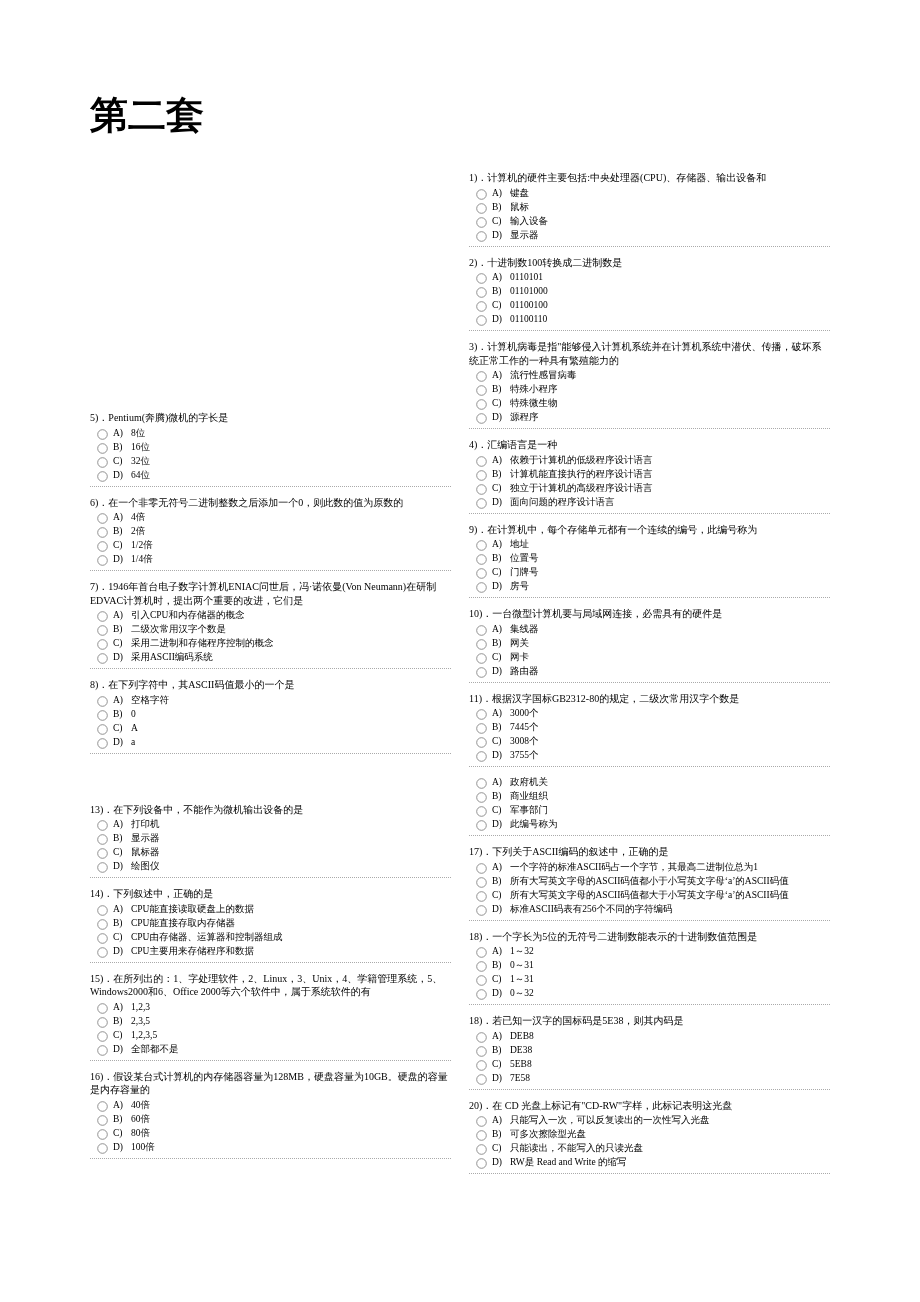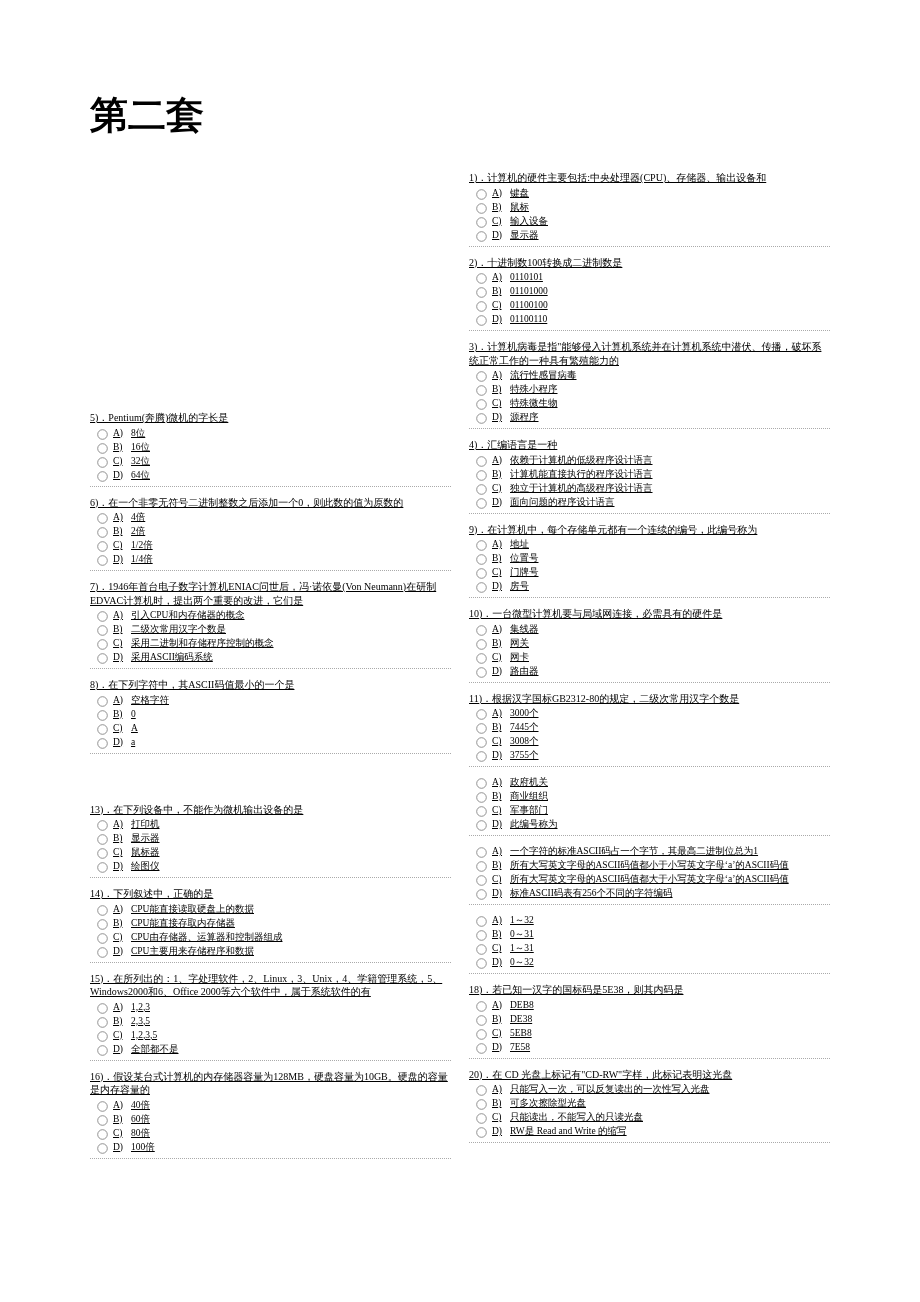--- a/index.html
+++ b/index.html
@@ -23,21 +23,20 @@
     gap: 18px;
   }
   .col {
     flex: 1;
     min-width: 0;
     display: flex;
     flex-direction: column;
   }
   .question {
     margin-bottom: 4px;
-    text-decoration: underline;
   }
   .qtext {
     font-size: 10px;
     line-height: 1.35;
     margin-bottom: 2px;
   }
   .options {
     margin-left: 6px;
   }
   .opt {
@@ -485,20 +484,21 @@
           </label>
           <label class="opt">
             <input type="radio" name="q12" style="">
             <span class="letter">D)</span>
             <span>此编号称为</span>
           </label>
         </div>
         <hr class="sep">
       </div>
       <div class="question">
+        <div class="qtext">17)．下列关于ASCII编码的叙述中，正确的是</div>
         <div class="options">
           <label class="opt">
             <input type="radio" name="q17" style="">
             <span class="letter">A)</span>
             <span>一个字符的标准ASCII码占一个字节，其最高二进制位总为1</span>
           </label>
           <label class="opt">
             <input type="radio" name="q17" style="">
             <span class="letter">B)</span>
             <span>所有大写英文字母的ASCII码值都小于小写英文字母‘a’的ASCII码值</span>
@@ -510,20 +510,21 @@
           </label>
           <label class="opt">
             <input type="radio" name="q17" style="">
             <span class="letter">D)</span>
             <span>标准ASCII码表有256个不同的字符编码</span>
           </label>
         </div>
         <hr class="sep">
       </div>
       <div class="question">
+        <div class="qtext">18)．一个字长为5位的无符号二进制数能表示的十进制数值范围是</div>
         <div class="options">
           <label class="opt">
             <input type="radio" name="q18" style="">
             <span class="letter">A)</span>
             <span>1～32</span>
           </label>
           <label class="opt">
             <input type="radio" name="q18" style="">
             <span class="letter">B)</span>
             <span>0～31</span>

